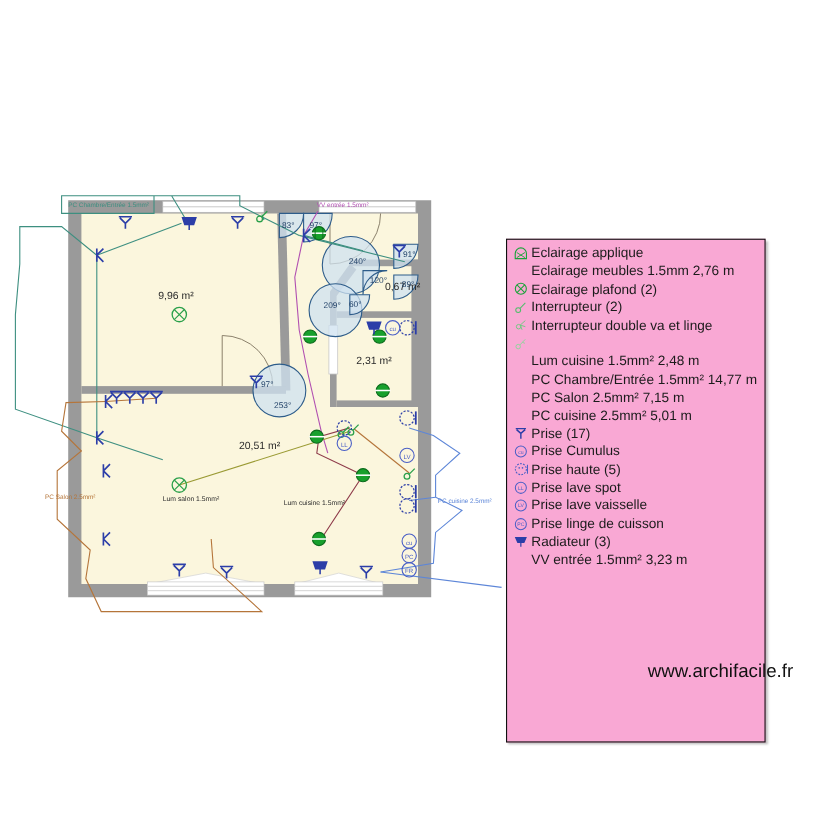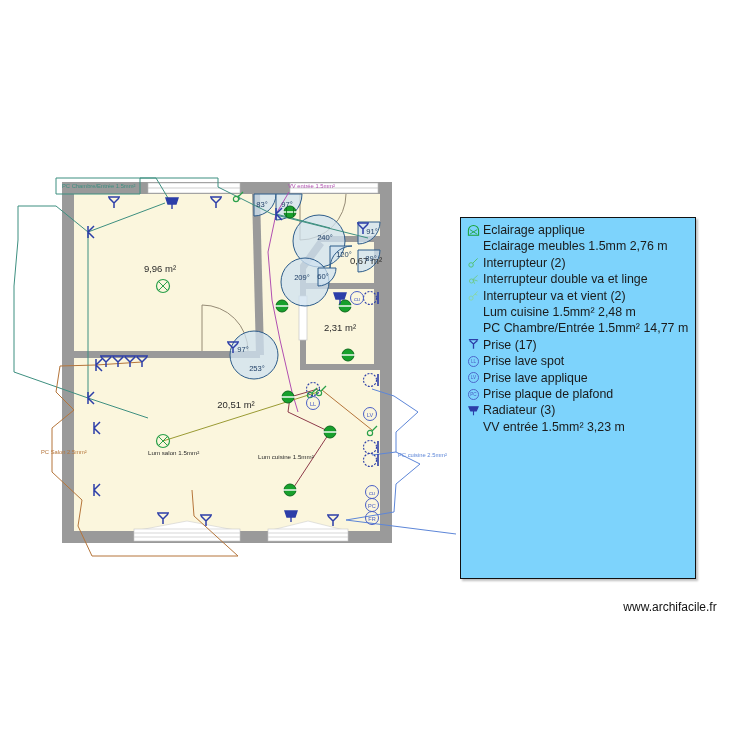--- a/index.html
+++ b/index.html
@@ -5,33 +5,33 @@
   html,body{margin:0;padding:0;}
   body{
     width:750px;height:750px;background:#ffffff;
     font-family:"Liberation Sans", sans-serif;
     position:relative;overflow:hidden;
   }
   #stage{position:absolute;left:0;top:0;width:750px;height:750px;}
   svg.plan{position:absolute;left:0;top:0;width:750px;height:750px;}
   
   #legend{
-    position:absolute;left:460px;top:217px;width:236px;height:362px;
-    background:#7dd3fc;border:1px solid #111;
+    position:absolute;left:460px;top:217px;width:236px;height:458px;
+    background:#f9a8d4;border:1px solid #111;
     box-shadow:2px 2px 2px rgba(0,0,0,.25);
     box-sizing:border-box;
   }
   .leg-list{list-style:none;margin:0;padding:4px 2px 2px 2px;}
   .leg-row{display:flex;align-items:flex-start;height:16.4px;line-height:16.4px;}
   .leg-ico{width:20px;min-width:20px;text-align:center;display:flex;align-items:center;justify-content:center;height:16.4px;}
   .leg-txt{font-size:12.4px;color:#1b1b1b;white-space:nowrap;}
   .leg-row.noicon .leg-ico{visibility:hidden;}
   #footer{
-    position:absolute;left:655px;top:600px;font-size:12px;color:#111;
-    transform:translateX(-50%);white-space:nowrap;margin-left:15px;
+    position:absolute;left:655px;top:600px;font-size:17px;color:#111;
+    transform:translateX(-50%);white-space:nowrap;
   }
   text{font-family:"Liberation Sans", sans-serif;}
 </style>
 </head>
 <body>
 
 <div id="stage">
 
   <svg class="plan" viewBox="0 0 750 750">
     <defs>
@@ -374,20 +374,29 @@
             </svg>
         </span>
         <span class="leg-txt">Eclairage applique</span>
       </li>
 
       <li class="leg-row noicon">
         <span class="leg-ico"></span>
         <span class="leg-txt">Eclairage meubles 1.5mm 2,76 m</span>
       </li>
 
+      <li class="leg-row">
+        <span class="leg-ico">
+          <svg width="13" height="13" viewBox="-7 -7 14 14">
+              <circle r="5.4" fill="none" stroke="#1aa33a" stroke-width="1.1"></circle>
+              <path d="M-3.8,-3.8 L3.8,3.8 M3.8,-3.8 L-3.8,3.8" stroke="#1aa33a" stroke-width="1"></path>
+            </svg>
+        </span>
+        <span class="leg-txt">Eclairage plafond (2)</span>
+      </li>
 
 
       <li class="leg-row">
         <span class="leg-ico">
           <svg width="13" height="13" viewBox="-7 -7 14 14">
               <circle cx="-2.6" cy="2.6" r="2.4" fill="none" stroke="#4fbf6a" stroke-width="1"></circle>
               <path d="M-0.8,0.8 L4.4,-4.4" stroke="#4fbf6a" stroke-width="1"></path>
             </svg>
         </span>
         <span class="leg-txt">Interrupteur (2)</span>
@@ -403,75 +412,102 @@
         <span class="leg-txt">Interrupteur double va et linge</span>
       </li>
 
       <li class="leg-row">
         <span class="leg-ico">
           <svg width="13" height="13" viewBox="-7 -7 14 14">
               <circle cx="-2.6" cy="2.8" r="2.2" fill="none" stroke="#8ad79a" stroke-width="0.9"></circle>
               <path d="M-1,1.2 L4.4,-4.4 M1.6,-1.4 L4,-0.4" stroke="#8ad79a" stroke-width="0.9"></path>
             </svg>
         </span>
-        <span class="leg-txt">Interrupteur va et vient (2)</span>
       </li>
 
       <li class="leg-row noicon">
         <span class="leg-ico"></span>
         <span class="leg-txt">Lum cuisine 1.5mm² 2,48 m</span>
       </li>
 
 
       <li class="leg-row noicon">
         <span class="leg-ico"></span>
         <span class="leg-txt">PC Chambre/Entrée 1.5mm² 14,77 m</span>
       </li>
 
-
+      <li class="leg-row noicon">
+        <span class="leg-ico"></span>
+        <span class="leg-txt">PC Salon 2.5mm² 7,15 m</span>
+      </li>
+
+      <li class="leg-row noicon">
+        <span class="leg-ico"></span>
+        <span class="leg-txt">PC cuisine 2.5mm² 5,01 m</span>
+      </li>
 
       <li class="leg-row">
         <span class="leg-ico">
           <svg width="13" height="13" viewBox="-7 -7 14 14">
               <path d="M0,-0.6 L0,4.6 M0,-0.6 L-4.2,-4.2 M0,-0.6 L4.2,-4.2 M-5,-5.2 L5,-5.2" stroke="#2c3ea8" stroke-width="1.4" fill="none"></path>
             </svg>
         </span>
         <span class="leg-txt">Prise (17)</span>
       </li>
 
-
+      <li class="leg-row">
+        <span class="leg-ico">
+          <svg width="13" height="13" viewBox="-7 -7 14 14">
+              <circle r="5.4" fill="none" stroke="#4a5fc6" stroke-width="1"></circle>
+              <text x="0" y="2" font-size="5" text-anchor="middle" fill="#4a5fc6" font-family="Liberation Sans, sans-serif">cu</text>
+            </svg>
+        </span>
+        <span class="leg-txt">Prise Cumulus</span>
+      </li>
+
+      <li class="leg-row">
+        <span class="leg-ico">
+          <svg width="13" height="13" viewBox="-7 -7 14 14">
+              <circle r="5.4" fill="none" stroke="#4a5fc6" stroke-width="1" stroke-dasharray="1.8 1.2"></circle>
+              <circle cx="-1.6" cy="-1.2" r="0.8" fill="#4a5fc6"></circle>
+              <circle cx="1.6" cy="-1.2" r="0.8" fill="#4a5fc6"></circle>
+              <path d="M6.6,-4.4 L6.6,4.4" stroke="#4a5fc6" stroke-width="1.3"></path>
+            </svg>
+        </span>
+        <span class="leg-txt">Prise haute (5)</span>
+      </li>
 
       <li class="leg-row">
         <span class="leg-ico">
           <svg width="13" height="13" viewBox="-7 -7 14 14">
               <circle r="5.4" fill="none" stroke="#4a5fc6" stroke-width="1"></circle>
               <text x="0" y="2" font-size="5" text-anchor="middle" fill="#4a5fc6" font-family="Liberation Sans, sans-serif">LL</text>
             </svg>
         </span>
         <span class="leg-txt">Prise lave spot</span>
       </li>
 
       <li class="leg-row">
         <span class="leg-ico">
           <svg width="13" height="13" viewBox="-7 -7 14 14">
               <circle r="5.4" fill="none" stroke="#4a5fc6" stroke-width="1"></circle>
               <text x="0" y="2" font-size="5" text-anchor="middle" fill="#4a5fc6" font-family="Liberation Sans, sans-serif">LV</text>
             </svg>
         </span>
-        <span class="leg-txt">Prise lave applique</span>
+        <span class="leg-txt">Prise lave vaisselle</span>
       </li>
 
       <li class="leg-row">
         <span class="leg-ico">
           <svg width="13" height="13" viewBox="-7 -7 14 14">
               <circle r="5.4" fill="none" stroke="#4a5fc6" stroke-width="1"></circle>
               <text x="0" y="2" font-size="5" text-anchor="middle" fill="#4a5fc6" font-family="Liberation Sans, sans-serif">PC</text>
             </svg>
         </span>
-        <span class="leg-txt">Prise plaque de plafond</span>
+        <span class="leg-txt">Prise linge de cuisson</span>
       </li>
 
 
       <li class="leg-row">
         <span class="leg-ico">
           <svg width="13" height="13" viewBox="-7 -7 14 14">
               <path d="M0,0.6 L0,5 M-5,-4 L5,-4 M-5,-4 L-3,0.6 L3,0.6 L5,-4 Z" stroke="#2c3ea8" stroke-width="1.2" fill="#2c3ea8"></path>
             </svg>
         </span>
         <span class="leg-txt">Radiateur (3)</span>

